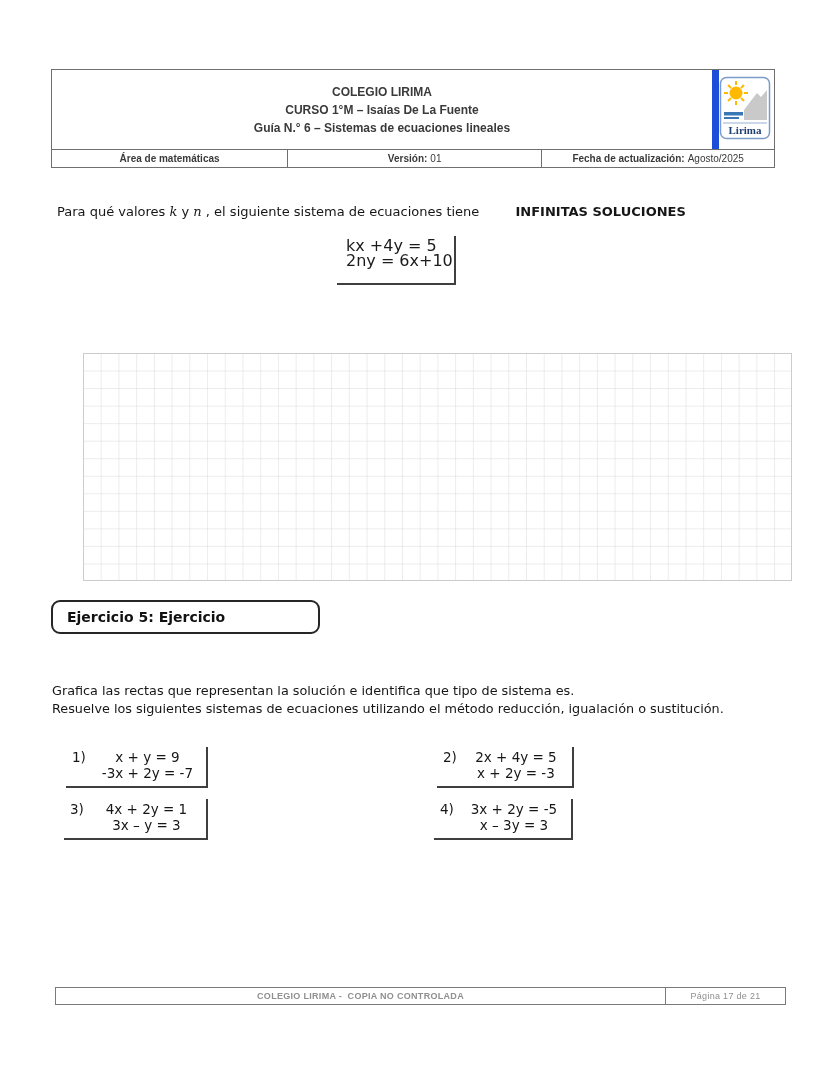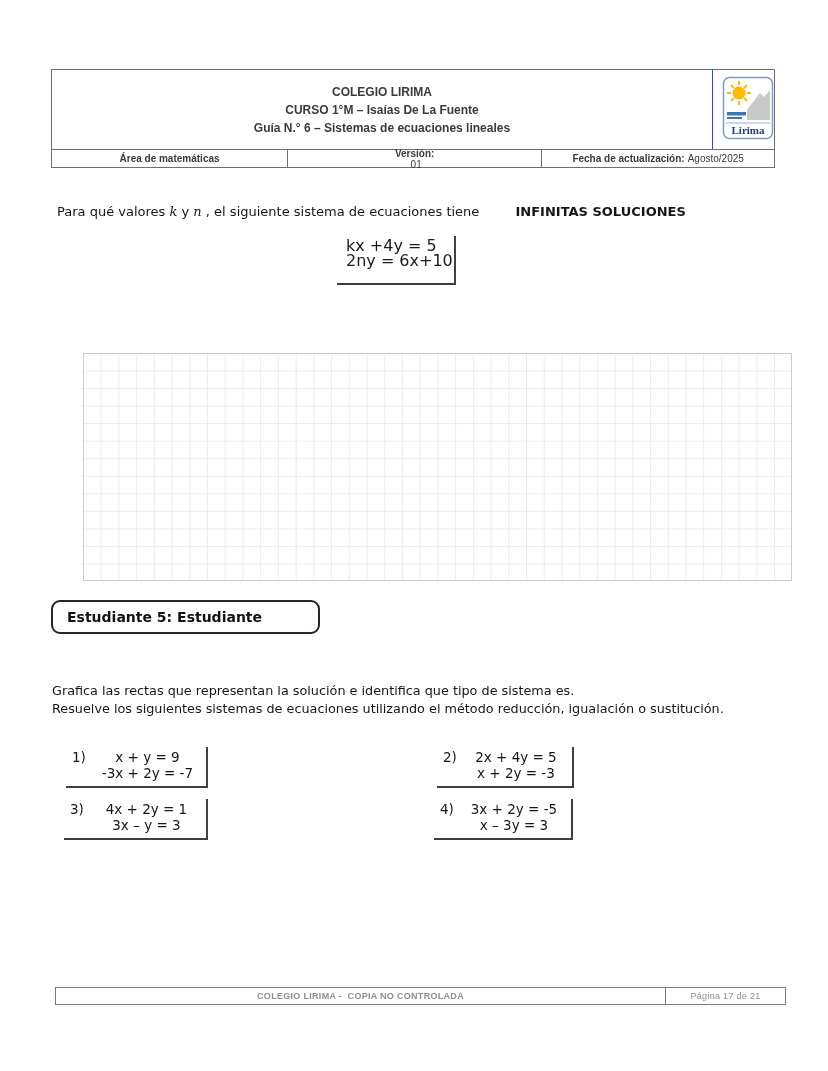--- a/index.html
+++ b/index.html
@@ -9,27 +9,27 @@
     font-family:"DejaVu Sans", sans-serif; color:#1b1b1b; overflow:hidden;
   }
 
   
   .hdr { position:absolute; left:51px; top:69px; width:724px;
          border:1px solid #6f6f6f; font-family:"Liberation Sans", sans-serif; }
   .hdr-top { display:flex; height:79px; }
   .hdr-title-cell { flex:1; display:flex; flex-direction:column; justify-content:center;
                     align-items:center; text-align:center; }
   .hdr-title-cell div { font-size:12px; font-weight:bold; color:#3a3a3a; line-height:18px; }
-  .hdr-logo-cell { width:62px; border-left:1px solid #1d4ed8; display:flex;
-                   align-items:center; justify-content:flex-end; }
+  .hdr-logo-cell { width:62px; border-left:7px solid #1d4ed8; display:flex;
+                   align-items:center; justify-content:flex-start; }
   .hdr-bottom { display:flex; height:18px; border-top:1px solid #6f6f6f;
                 font-size:10px; color:#3a3a3a; }
   .hdr-bottom .cell { display:flex; align-items:center; justify-content:center; }
   .hdr-bottom .c1 { flex-basis:32.7%; border-right:1px solid #6f6f6f; }
-  .hdr-bottom .c2 { flex-basis:35.2%; border-right:1px solid #6f6f6f;flex-direction:column; }
+  .hdr-bottom .c2 { flex-basis:35.2%; border-right:1px solid #6f6f6f; }
   .hdr-bottom .c3 { flex-basis:32.1%; }
   .lbl { font-weight:bold; }
   .val { font-weight:normal; margin-left:3px; }
 
   
   .question { position:absolute; left:57px; top:204px; font-size:13px; color:#161616; }
   .mathvar { font-family:"DejaVu Serif", serif; font-style:italic; }
   .hl { font-weight:bold;padding-left:32px; }
 
   
@@ -137,21 +137,21 @@
         <pattern id="gp" width="17.72" height="17.54" patternUnits="userSpaceOnUse">
           <path d="M 17.72 0 L 0 0 0 17.54" fill="none" stroke="#d9d9d9" stroke-width="1"></path>
         </pattern>
       </defs>
       <rect width="709" height="228" fill="url(#gp)"></rect>
       <rect x="0.5" y="0.5" width="708" height="227" fill="none" stroke="#cccccc" stroke-width="1"></rect>
     </svg>
   </div>
 
   <div class="exbox">
-    <span>Estudiante 5: Estudiante</span>
+    <span>Ejercicio 5: Ejercicio</span>
   </div>
 
   <div class="instr">
     <div>Grafica las rectas que representan la solución e identifica que tipo de sistema es.</div>
     <div>Resuelve los siguientes sistemas de ecuaciones utilizando el método reducción, igualación o sustitución.</div>
   </div>
 
   <div class="system sys1">
     <span>1)</span>
     <span class="eqs">

